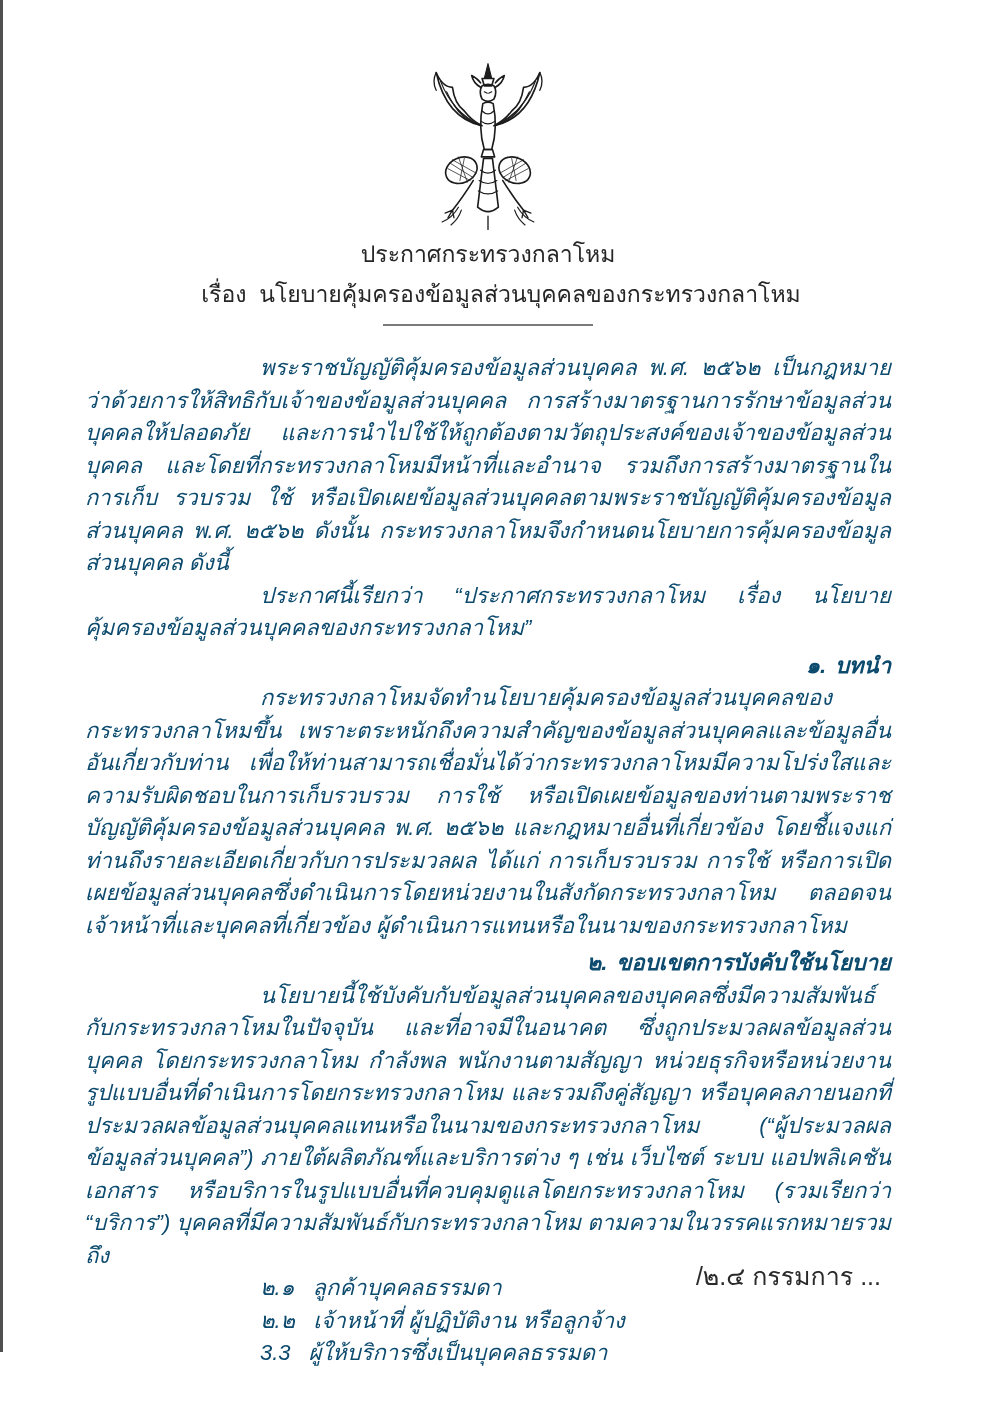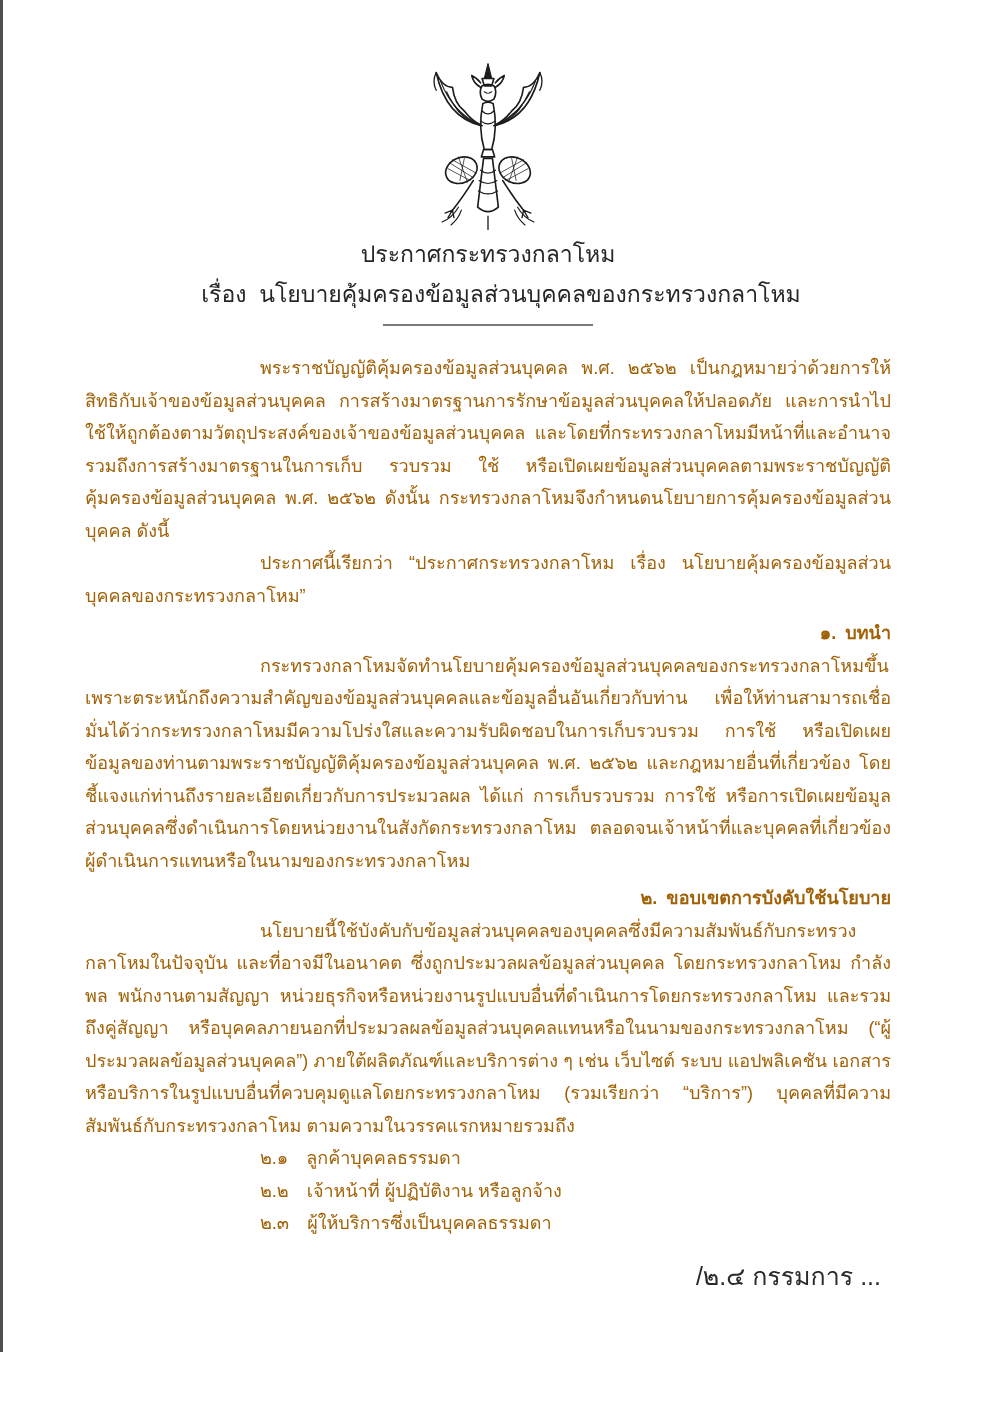--- a/index.html
+++ b/index.html
@@ -32,24 +32,25 @@
   .subject-line{white-space:pre-wrap;margin-left:26px;}
   .title-divider{
     width:210px;
     height:0;
     border:none;
     border-top:2px solid #7a7a7a;
     margin:10px auto 0 auto;
   }
   .content{
     padding:26px 85px 0 85px;
-    font-size:18px;
+    font-size:22px;
     line-height:32.5px;
     text-align:justify;
-    color:#a16207;
+    color:#0c4a6e;
+    font-style:italic;
   }
   p.para{
     margin:0;
     text-indent:175px;
   }
   .sec-head{
     margin:5px 0 0 175px;
     font-weight:bold;
     text-align:right;
   }
@@ -132,21 +133,21 @@
     <p class="para">นโยบายนี้ใช้บังคับกับข้อมูลส่วนบุคคลของบุคคลซึ่งมีความสัมพันธ์กับกระทรวงกลาโหมในปัจจุบัน และที่อาจมีในอนาคต ซึ่งถูกประมวลผลข้อมูลส่วนบุคคล โดยกระทรวงกลาโหม กำลังพล พนักงานตามสัญญา หน่วยธุรกิจหรือหน่วยงานรูปแบบอื่นที่ดำเนินการโดยกระทรวงกลาโหม และรวมถึงคู่สัญญา หรือบุคคลภายนอกที่ประมวลผลข้อมูลส่วนบุคคลแทนหรือในนามของกระทรวงกลาโหม (“ผู้ประมวลผลข้อมูลส่วนบุคคล”) ภายใต้ผลิตภัณฑ์และบริการต่าง ๆ เช่น เว็บไซต์ ระบบ แอปพลิเคชัน เอกสาร หรือบริการในรูปแบบอื่นที่ควบคุมดูแลโดยกระทรวงกลาโหม (รวมเรียกว่า “บริการ”) บุคคลที่มีความสัมพันธ์กับกระทรวงกลาโหม ตามความในวรรคแรกหมายรวมถึง</p>
 
     <div class="item-list">
       <div class="item-row">
         <span class="item-num">๒.๑</span><span>ลูกค้าบุคคลธรรมดา</span>
       </div>
       <div class="item-row">
         <span class="item-num">๒.๒</span><span>เจ้าหน้าที่ ผู้ปฏิบัติงาน หรือลูกจ้าง</span>
       </div>
       <div class="item-row">
-        <span class="item-num">๒.๓</span><span>ผู้ให้บริการซึ่งเป็นบุคคลธรรมดา</span>
+        <span class="item-num">3.3</span><span>ผู้ให้บริการซึ่งเป็นบุคคลธรรมดา</span>
       </div>
     </div>
 
   </div>
 
   <div class="footer-note">/๒.๔ กรรมการ ...</div>
 
 </div>
 
 </body></html>

